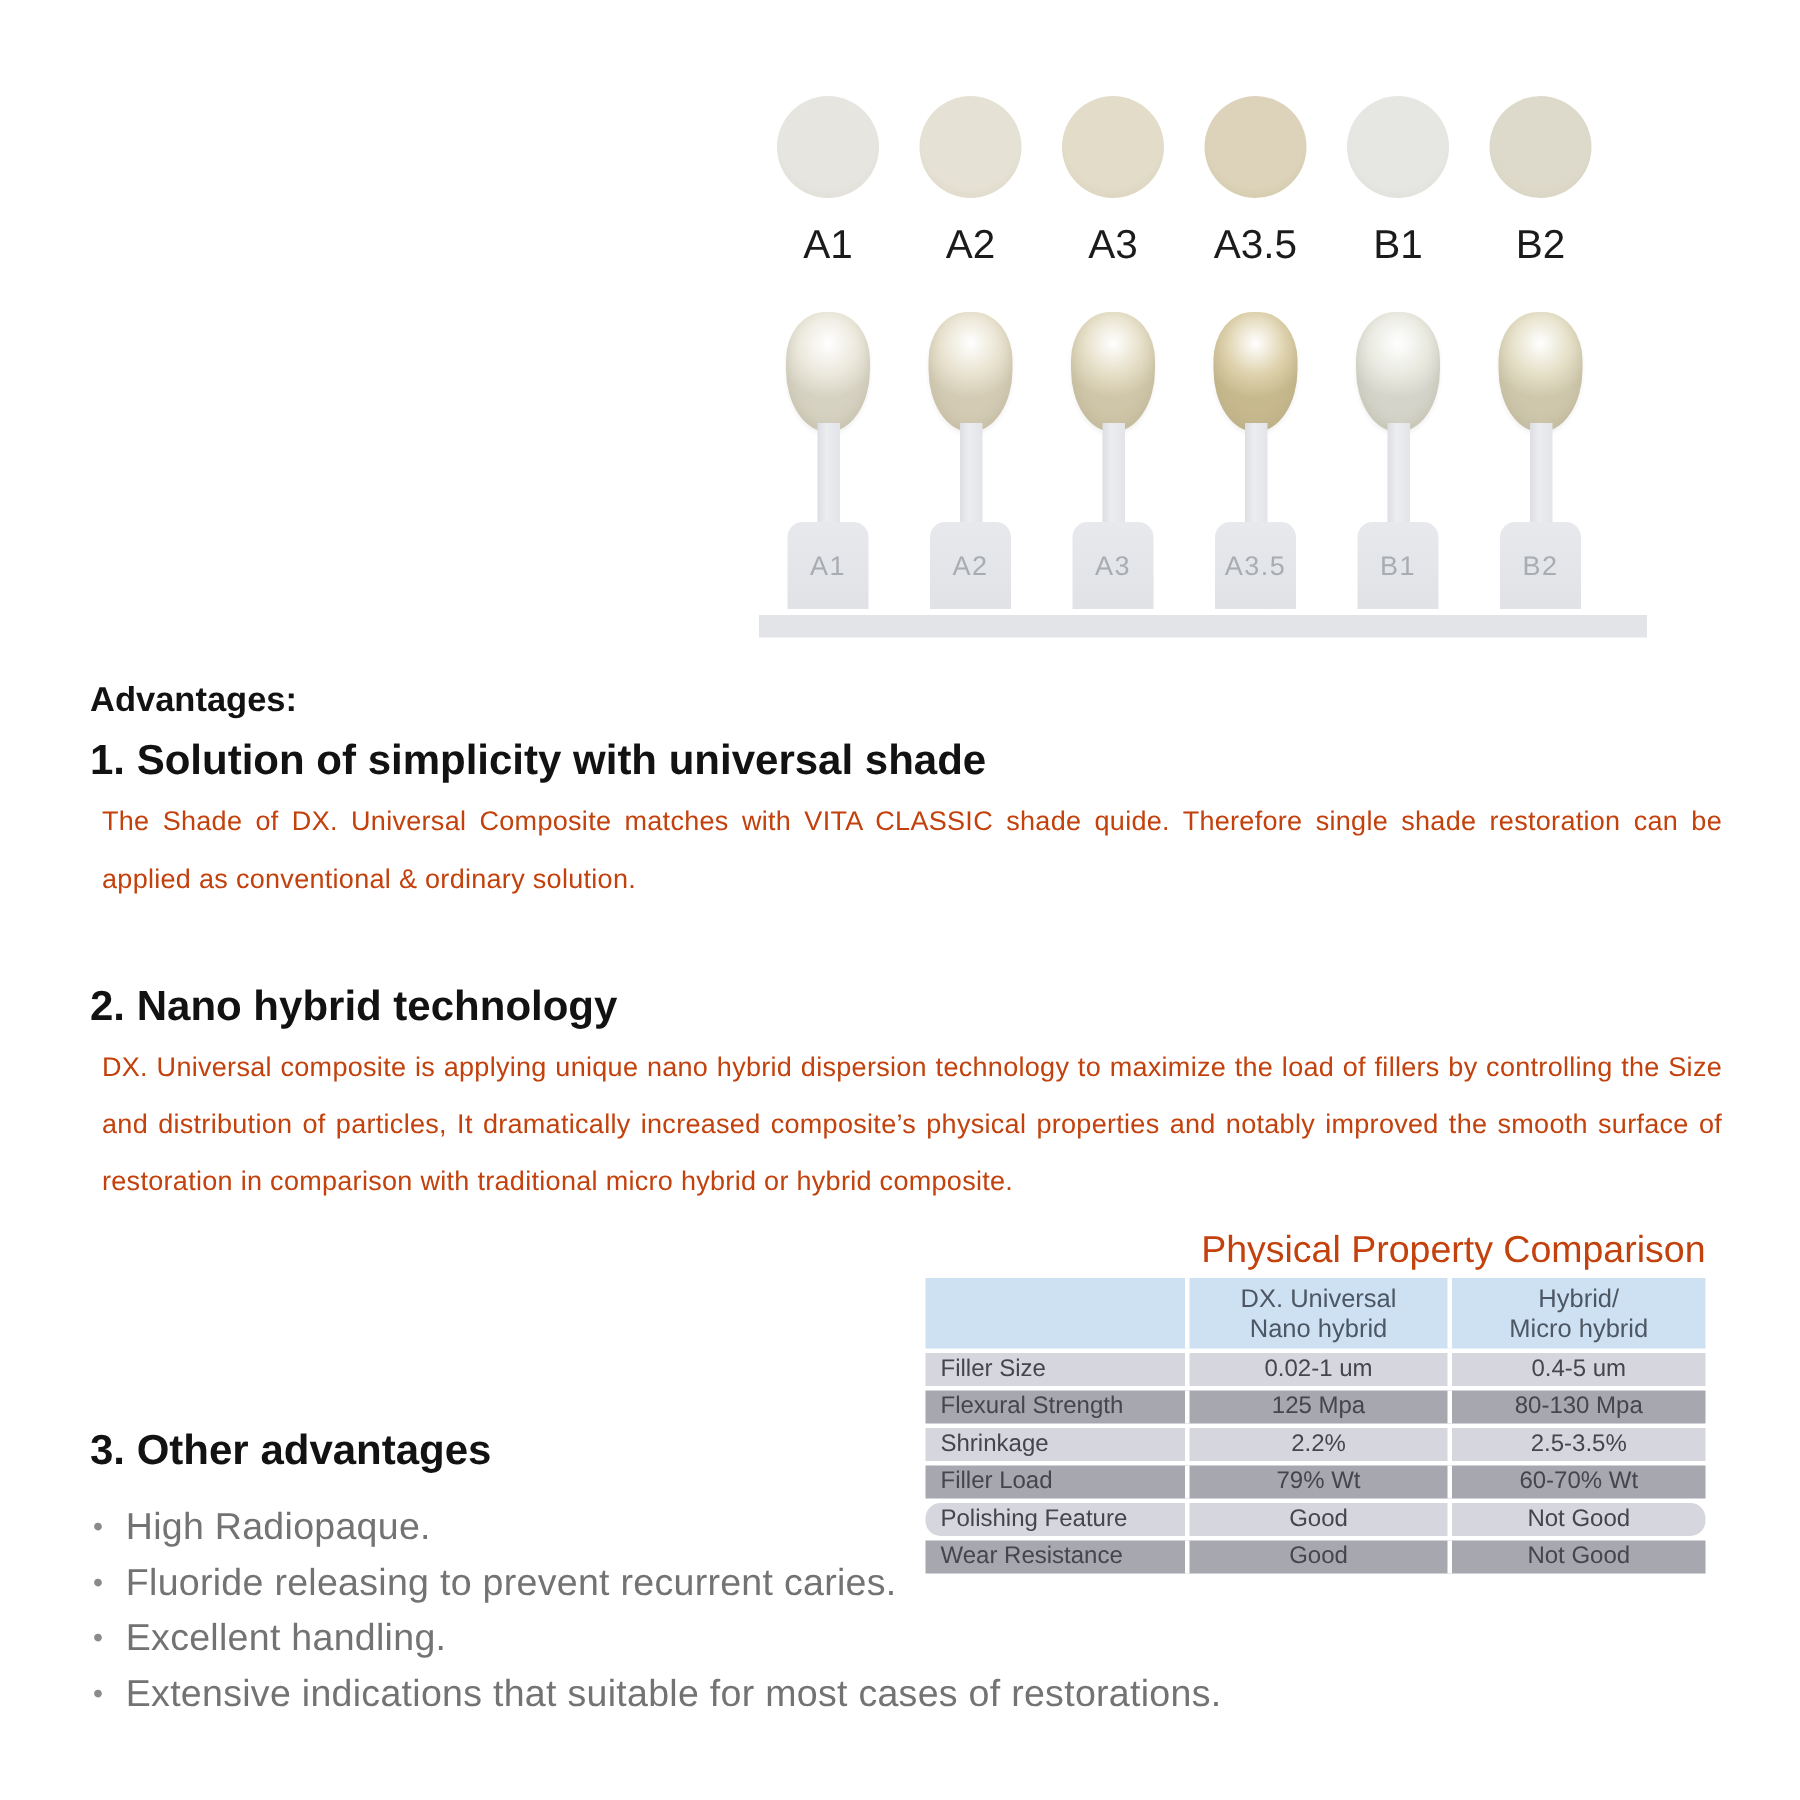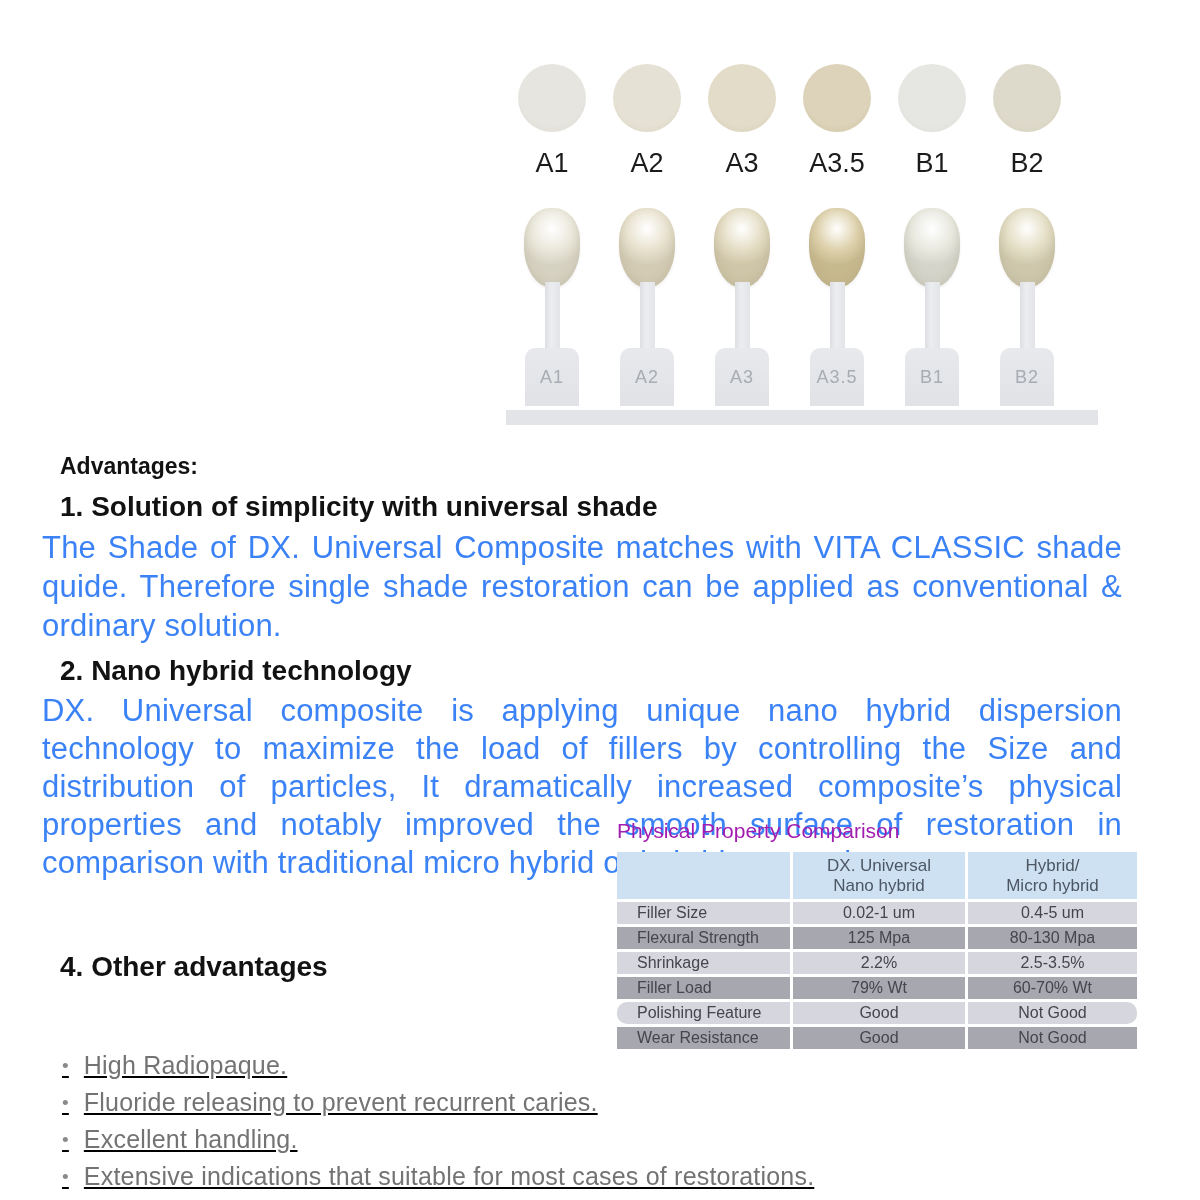--- a/index.html
+++ b/index.html
@@ -21,35 +21,35 @@
          box-shadow:inset 0 -4px 8px rgba(160,150,120,.25), 0 2px 3px rgba(0,0,0,.06);}
   .stem{width:15px;height:66px;margin-top:-6px;background:linear-gradient(90deg,#dcdee2,#ecedef 40%,#e2e4e8);}
   .base{width:54px;height:58px;background:linear-gradient(180deg,#e7e9ec,#e0e2e6);
         border-radius:10px 10px 0 0;display:flex;align-items:center;justify-content:center;}
   .base .tab-lbl{font-size:18px;color:#a8acb3;letter-spacing:1px;}
   .tab-bar{position:absolute;left:506px;top:410px;width:592px;height:15px;background:#e2e4e7;}
   
   .h-advantages{position:absolute;left:60px;top:453px;font-size:23px;font-weight:bold;color:#121212;}
   .h-sec{position:absolute;left:60px;font-size:28px;font-weight:bold;color:#121212;}
   .h-sec1{top:491px;} .h-sec2{top:655px;} .h-sec3{top:951px;}
-  .body-par{position:absolute;left:42px;width:1080px;font-size:31px;line-height:39px;
-            color:#3b82f6;text-align:justify;letter-spacing:.2px;}
+  .body-par{position:absolute;left:68px;width:1080px;font-size:18px;line-height:39px;
+            color:#c2410c;text-align:justify;letter-spacing:.2px;}
   .body-sec1{top:528px;} .body-sec2{top:692px;line-height:38px;}
-  .bullet-list{position:absolute;left:62px;top:1047px;list-style:none;margin:0;padding:0;text-decoration:underline;}
+  .bullet-list{position:absolute;left:62px;top:1000px;list-style:none;margin:0;padding:0;}
   .bullet-list li{font-size:25px;line-height:37px;color:#737373;letter-spacing:.2px;}
   .bullet-list li::before{content:"\2022";color:#8a8a8a;font-size:19px;margin-right:15px;vertical-align:2px;}
   
-  .tbl-title{position:absolute;left:617px;top:819px;width:520px;text-align:left;
-             font-size:21px;color:#a21caf;}
+  .tbl-title{position:absolute;left:617px;top:819px;width:520px;text-align:right;
+             font-size:25px;color:#c2410c;}
   .tbl{position:absolute;left:617px;top:852px;width:520px;}
   .t-header{display:flex;height:47px;margin-bottom:3px;}
   .t-row{display:flex;height:22px;margin-bottom:3px;}
   .t-cell{box-sizing:border-box;display:flex;align-items:center;justify-content:center;
           font-size:16px;color:#45454d;}
-  .c1{width:176px;border-right:3px solid #ffffff;justify-content:flex-start;padding-left:20px;}
+  .c1{width:176px;border-right:3px solid #ffffff;justify-content:flex-start;padding-left:10px;}
   .c2{width:175px;border-right:3px solid #ffffff;}
   .c3{width:169px;}
   .t-header .t-cell{flex-direction:column;justify-content:center;font-size:17px;
                     line-height:20px;color:#4d5764;text-align:center;}
   .t-header .c1{justify-content:center;padding-left:0;}
 </style>
 </head>
 <body>
 
 <div class="circles-row">
@@ -113,21 +113,21 @@
     </div>
   </div>
 </div>
 <div class="tab-bar"></div>
 
 <div class="h-advantages">Advantages:</div>
 <div class="h-sec h-sec1">1. Solution of simplicity with universal shade</div>
 <div class="body-par body-sec1">The Shade of DX. Universal Composite matches with VITA CLASSIC shade quide. Therefore single shade restoration can be applied as conventional &amp; ordinary solution.</div>
 <div class="h-sec h-sec2">2. Nano hybrid technology</div>
 <div class="body-par body-sec2">DX. Universal composite is applying unique nano hybrid dispersion technology to maximize the load of fillers by controlling the Size and distribution of particles, It dramatically increased composite’s physical properties and notably improved the smooth surface of restoration in comparison with traditional micro hybrid or hybrid composite.</div>
-<div class="h-sec h-sec3">4. Other advantages</div>
+<div class="h-sec h-sec3">3. Other advantages</div>
 <ul class="bullet-list">
   <li>High Radiopaque.</li>
   <li>Fluoride releasing to prevent recurrent caries.</li>
   <li>Excellent handling.</li>
   <li>Extensive indications that suitable for most cases of restorations.</li>
 </ul>
 
 <div class="tbl-title">Physical Property Comparison</div>
 <div class="tbl">
   <div class="t-header" style="background: rgb(206, 225, 242);">

